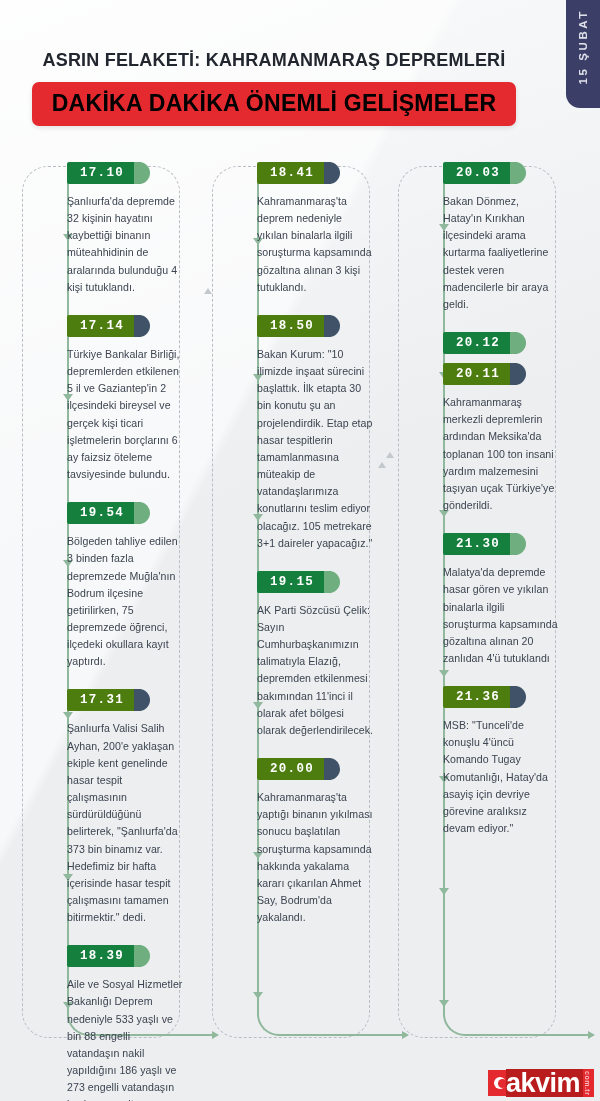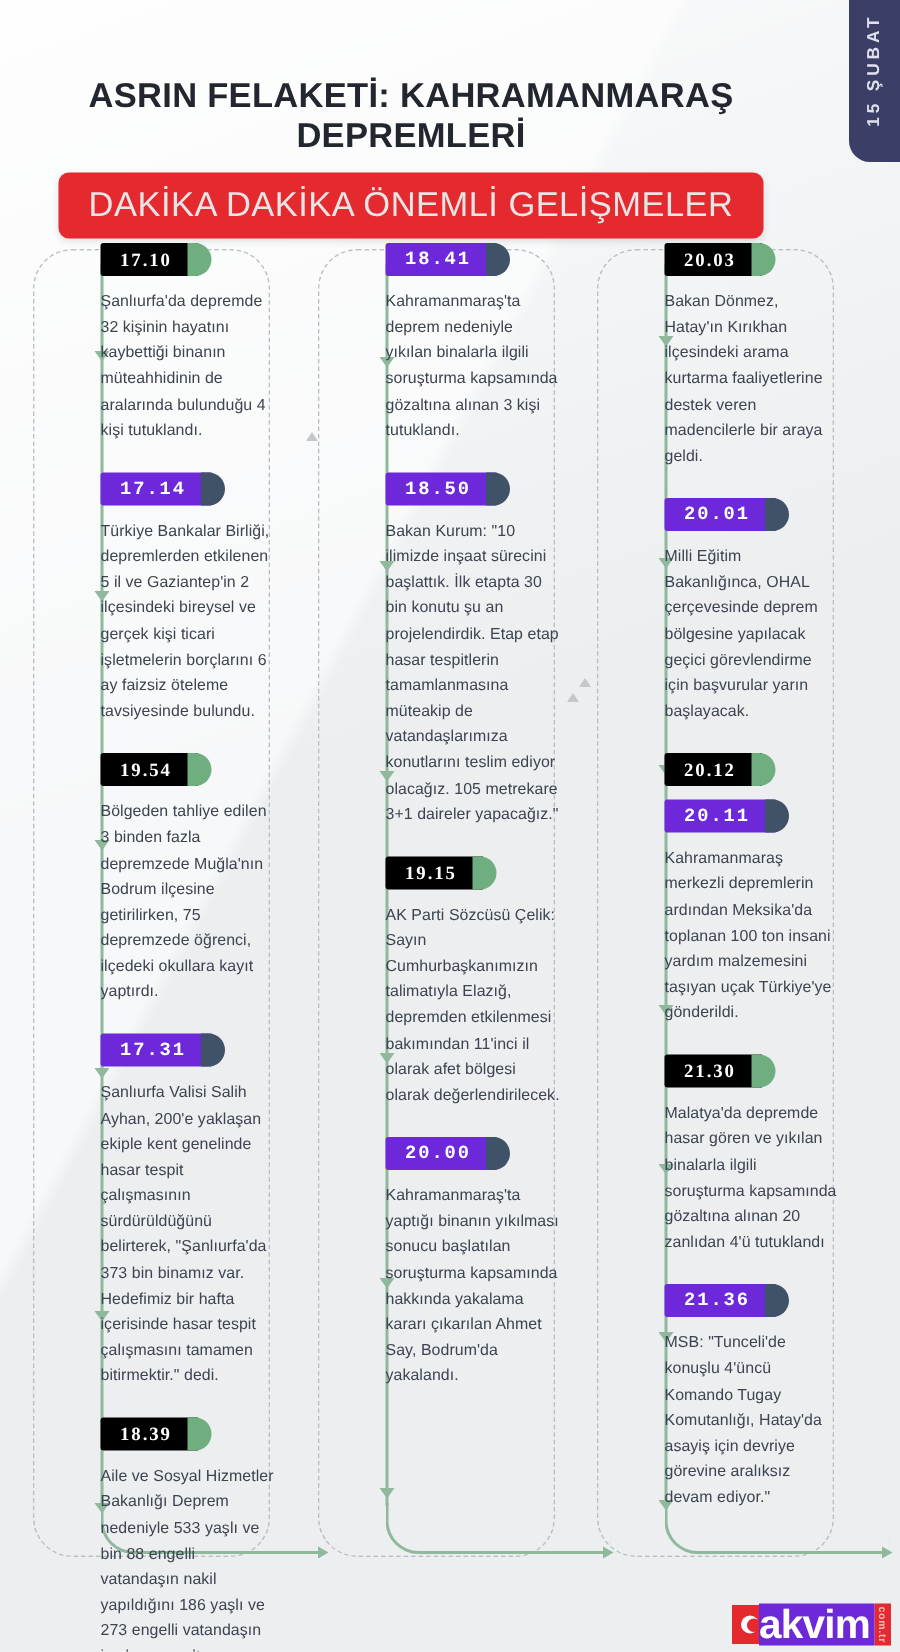--- a/index.html
+++ b/index.html
@@ -51,38 +51,38 @@
     font-weight: bold;
     letter-spacing: 2.6px;
     writing-mode: vertical-rl;
     text-orientation: mixed;
     transform: rotate(180deg);
   }
 
   
   .header { position: absolute; top: 50px; left: 0; width: 548px; text-align: center; }
   .headline {
-    font-size: 23px;
+    font-size: 18px;
     font-weight: bold;
     color: #22262e;
     letter-spacing: 0.2px;
     font-family: "Liberation Sans", sans-serif;
   }
   .subbar {
     display: inline-block;
     margin-top: 11px;
     background: #e4292f;
     border-radius: 7px;
     padding: 8px 20px 9px 20px;
     box-shadow: 0 2px 5px rgba(0,0,0,0.10);
   }
   .subbar span {
-    color: #e5e5e5;
+    color: #000000;
     font-size: 23px;
-    font-weight: normal;
+    font-weight: bold;
     letter-spacing: 0.3px;
   }
 
   
   .columns {
     position: absolute;
     top: 162px;
     left: 0;
     width: 600px;
     height: 900px;
@@ -179,23 +179,23 @@
   }
   .time-badge::after {
     content: "";
     position: absolute;
     right: -9px;
     top: 0;
     width: 16px;
     height: 22px;
     border-radius: 0 11px 11px 0;
   }
-  .time-badge.green { background: #000000; font-family: Liberation Serif, serif; }
+  .time-badge.green { background: #15803d; }
   .time-badge.green::after { background: #6fae7e; }
-  .time-badge.navy { background: #6d28d9; }
+  .time-badge.navy { background: #4d7c0f; }
   .time-badge.navy::after { background: #3f5268; }
 
   .entry-text {
     font-size: 10.6px;
     line-height: 1.62;
     color: #3c4450;
     padding-right: 16px;
     letter-spacing: 0.05px;
     margin-bottom: 19px;
   }
@@ -226,21 +226,21 @@
   }
   .logo-flag::after {
     content: "";
     position: absolute;
     left: 10px; top: 8.5px;
     width: 9.5px; height: 9.5px;
     border-radius: 50%;
     background: #e4292f;
   }
   .logo-word {
-    background: #6d28d9;
+    background: #b91c1c;
     color: #ffffff;
     font-size: 27px;
     font-weight: bold;
     line-height: 28px;
     padding: 0 3px 0 0;
     letter-spacing: -0.5px;
     margin-left: -8px;
     position: relative;
   }
   .logo-tld {
@@ -328,21 +328,20 @@
       </div>
       <div class="chev" style="top:62px"></div>
       <div class="chev" style="top:210px"></div>
       <div class="chev" style="top:348px"></div>
       <div class="chev" style="top:508px"></div>
       <div class="chev" style="top:614px"></div>
       <div class="chev" style="top:726px"></div>
       <div class="chev" style="top:838px"></div>
       <div class="entries">
           <div class="entry"><div class="time-badge green">20.03</div><div class="entry-text">Bakan Dönmez, Hatay'ın Kırıkhan ilçesindeki arama kurtarma faaliyetlerine destek veren madencilerle bir araya geldi.</div></div>
-          <div class="entry"><div class="time-badge navy">20.01</div><div class="entry-text">Milli Eğitim Bakanlığınca, OHAL çerçevesinde deprem bölgesine yapılacak geçici görevlendirme için başvurular yarın başlayacak.</div></div>
           <div class="entry"><div class="time-badge green">20.12</div></div>
           <div class="entry"><div class="time-badge navy">20.11</div><div class="entry-text">Kahramanmaraş merkezli depremlerin ardından Meksika'da toplanan 100 ton insani yardım malzemesini taşıyan uçak Türkiye'ye gönderildi.</div></div>
           <div class="entry"><div class="time-badge green">21.30</div><div class="entry-text">Malatya'da depremde hasar gören ve yıkılan binalarla ilgili soruşturma kapsamında gözaltına alınan 20 zanlıdan 4'ü tutuklandı</div></div>
           <div class="entry"><div class="time-badge navy">21.36</div><div class="entry-text">MSB: "Tunceli'de konuşlu 4'üncü Komando Tugay Komutanlığı, Hatay'da asayiş için devriye görevine aralıksız devam ediyor."</div></div>
         </div>
     </div>
 
   </div>
 
   <div class="logo">

